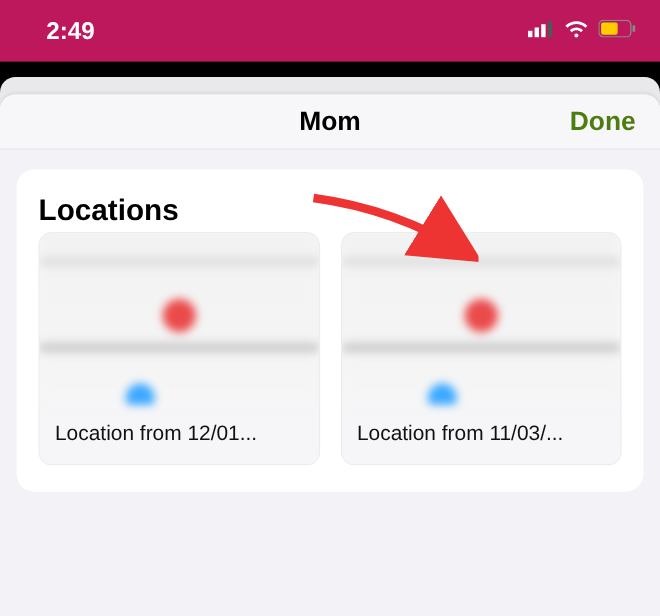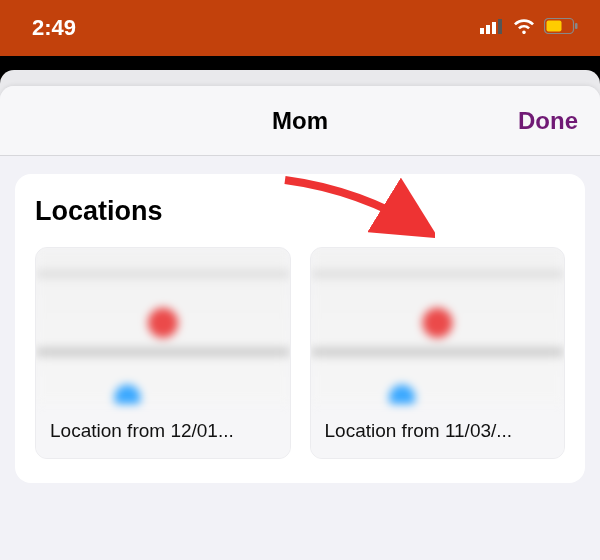--- a/index.html
+++ b/index.html
@@ -6,26 +6,26 @@
     body {
       width: 600px;
       height: 560px;
       background: #000;
       font-family: -apple-system, BlinkMacSystemFont, "Helvetica Neue", sans-serif;
       overflow: hidden;
       position: relative;
     }
     .status-bar {
       height: 56px;
-      background: #c2410c;
+      background: #be185d;
       color: #fff;
       display: flex;
       align-items: center;
       justify-content: space-between;
-      padding: 0 22px 0 32px;
+      padding: 0 22px 0 42px;
     }
     .status-time {
       font-size: 22px;
       font-weight: 600;
     }
     .status-icons {
       display: flex;
       align-items: center;
       gap: 8px;
     }
@@ -44,56 +44,56 @@
       top: 86px;
       left: 0;
       right: 0;
       bottom: 0;
       background: #f2f2f7;
       border-top-left-radius: 14px;
       border-top-right-radius: 14px;
       box-shadow: 0 -1px 4px rgba(0,0,0,0.08);
     }
     .nav-bar {
-      height: 70px;
+      height: 50px;
       display: flex;
       align-items: center;
       justify-content: center;
       position: relative;
       border-bottom: 1px solid #d7d7db;
       background: #f7f7f9;
       border-top-left-radius: 14px;
       border-top-right-radius: 14px;
     }
     .nav-title {
       font-size: 24px;
       font-weight: 700;
       color: #000;
     }
     .nav-done {
       position: absolute;
       right: 22px;
       font-size: 24px;
       font-weight: 600;
-      color: #701a75;
+      color: #4d7c0f;
       cursor: pointer;
     }
     .content {
       padding: 18px 15px 0 15px;
     }
     .card {
       background: #fff;
       border-radius: 16px;
       padding: 22px 20px 24px 20px;
     }
     .card-header {
       display: flex;
       align-items: center;
       justify-content: space-between;
-      margin-bottom: 20px;
+      margin-bottom: 4px;
     }
     .card-title {
       font-size: 27px;
       font-weight: 700;
       color: #000;
     }
     .see-all {
       font-size: 24px;
       font-weight: 400;
       color: #007aff;

